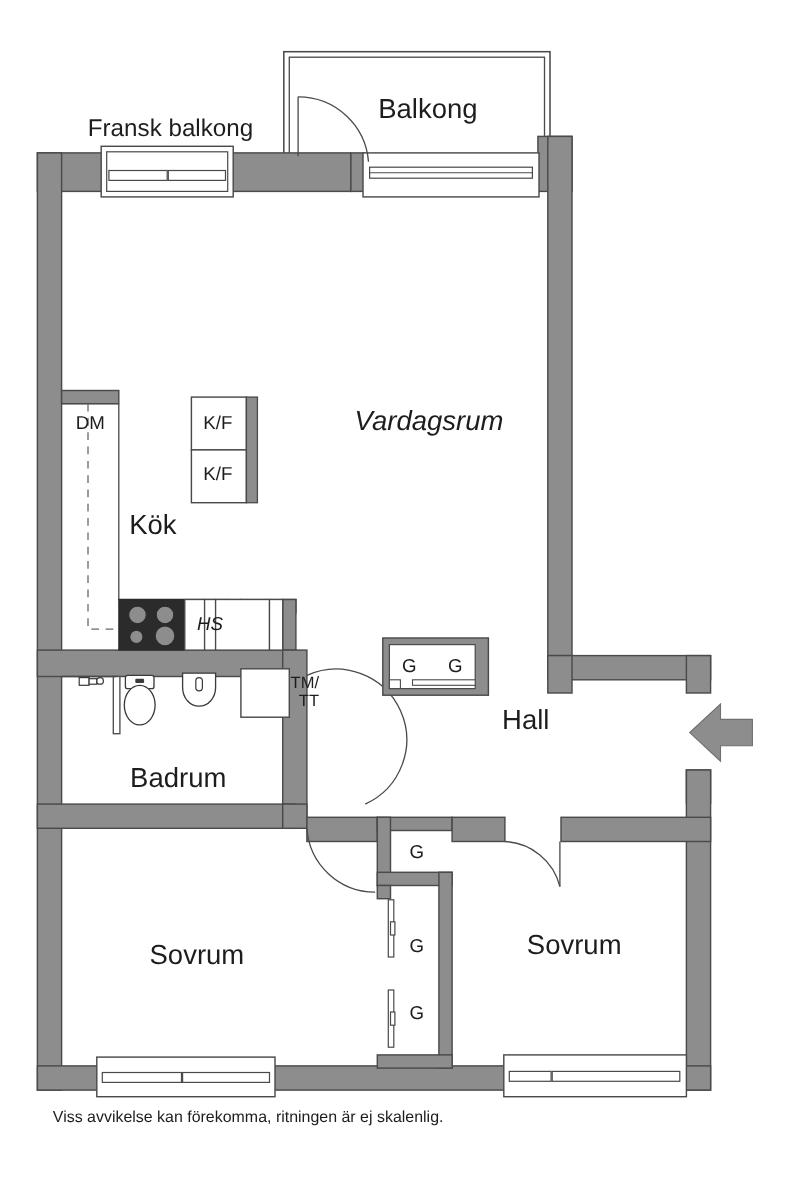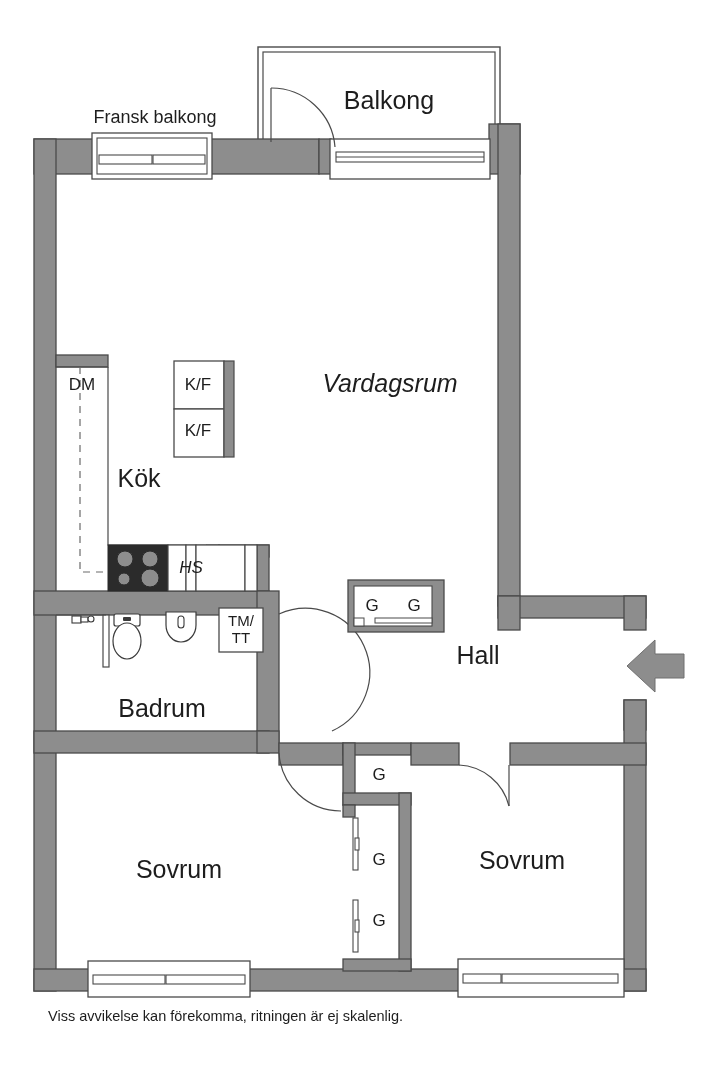--- a/index.html
+++ b/index.html
@@ -11,24 +11,24 @@
   #plan{position:absolute;left:0;top:0;width:720px;height:1080px;}
   .lbl{
     position:absolute;
     font-family:"Liberation Sans","DejaVu Sans",sans-serif;
     color:#1d1d1d;
     white-space:nowrap;
     transform:translate(-50%,-50%);
     pointer-events:none;
   }
   .lbl-room{font-size:25px;}
-  .lbl-annot{font-size:18px;}
+  .lbl-annot{font-size:22px;}
   .lbl-fix{font-size:17px;}
   .lbl-g{font-size:17px;}
-  .lbl-small{font-size:15px;line-height:17px;text-align:center;white-space:normal;}
+  .lbl-small{font-size:15px;line-height:17px;text-align:right;white-space:normal;margin-left:28px;}
   .caption{
     position:absolute;left:48px;top:1008px;
     font-size:14.5px;color:#1d1d1d;
     transform:none;
   }
 </style>
 </head>
 <body>
 
 <svg id="plan" viewBox="0 0 720 1080">

